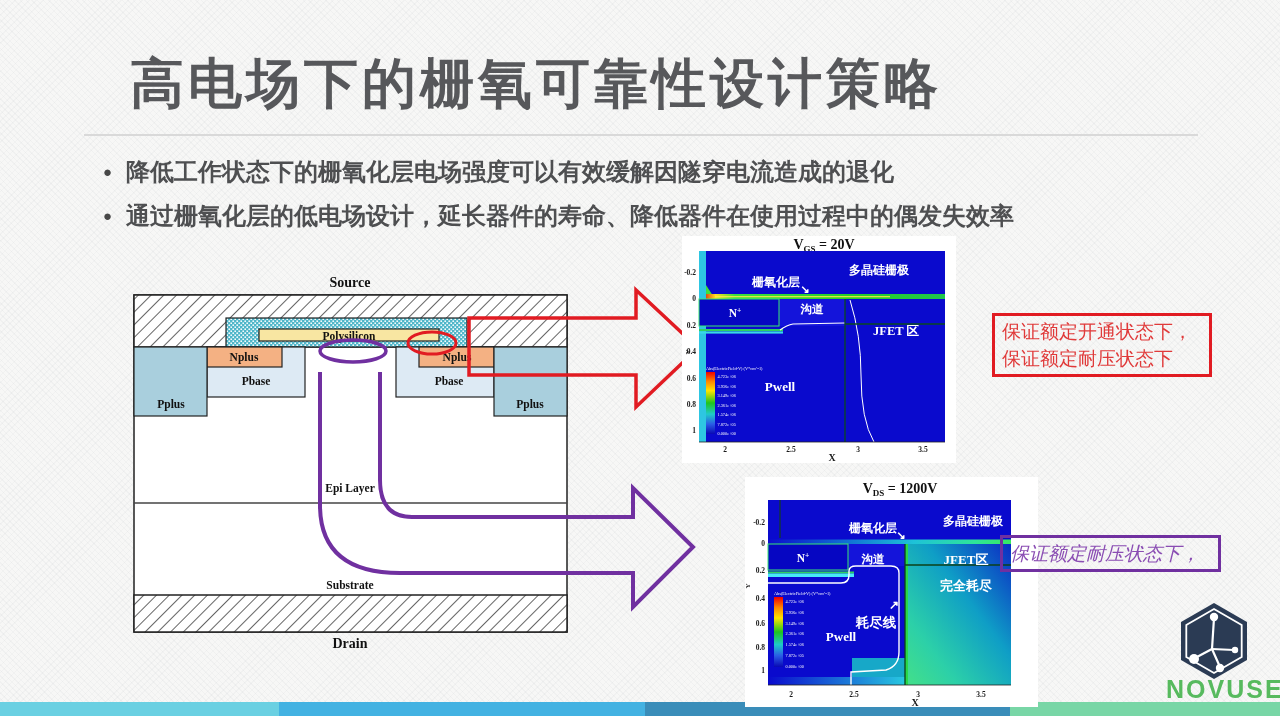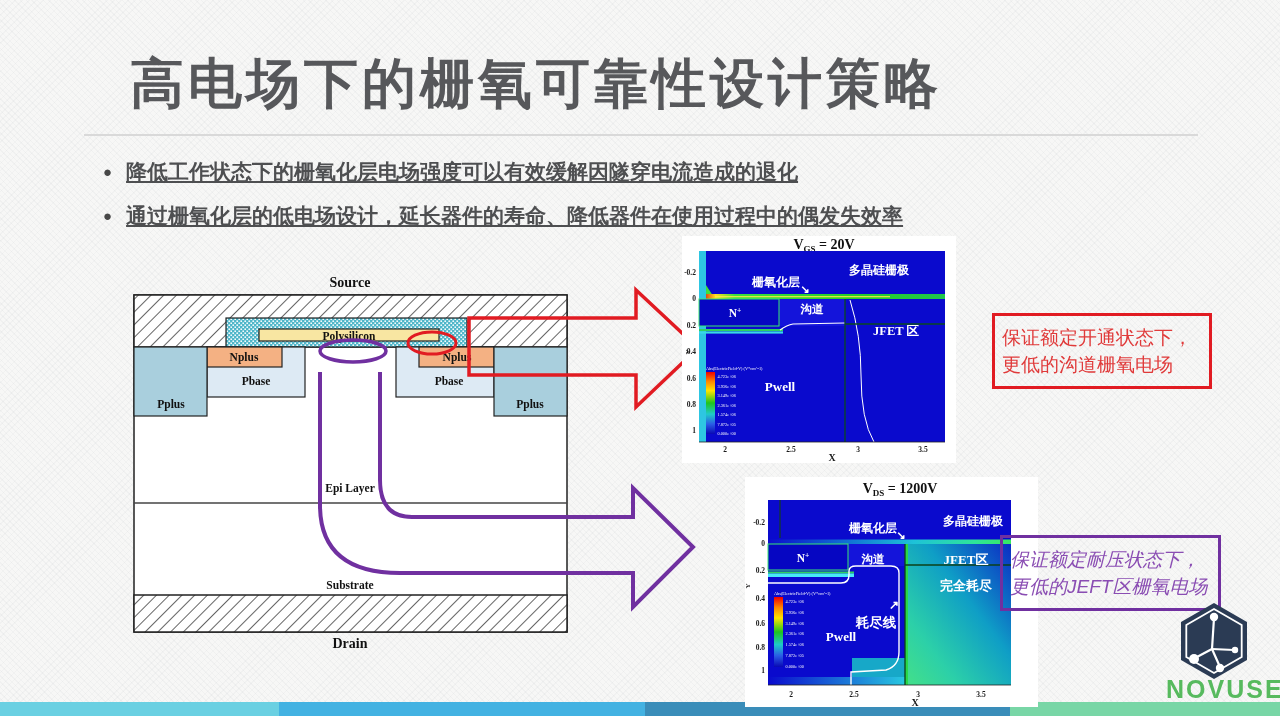--- a/index.html
+++ b/index.html
@@ -12,26 +12,26 @@
       repeating-linear-gradient(-45deg, rgba(130,140,150,0.05) 0 1px, transparent 1px 5px);
   }
   .title{
     position:absolute;left:130px;top:48px;width:1000px;
     font-size:54px;font-weight:bold;color:#57585b;letter-spacing:4px;white-space:nowrap;
   }
   .divider{position:absolute;left:84px;top:134px;width:1114px;height:2px;background:#d9d9d9;}
   .bullets{position:absolute;left:103px;top:158px;}
   .bullet-row{display:flex;align-items:flex-start;margin-bottom:16px;}
   .bullet-marker{color:#474747;font-size:15px;line-height:28px;margin-right:14px;}
-  .bullet-text{font-size:21px;font-weight:bold;color:#4e4f51;line-height:28px;white-space:nowrap;text-decoration:underline;}
+  .bullet-text{font-size:24px;font-weight:bold;color:#4e4f51;line-height:28px;white-space:nowrap;}
   .overlay-svg{position:absolute;left:0;top:0;pointer-events:none;}
   .sim-panel{position:absolute;background:#ffffff;z-index:2;}
   .sim-panel svg{display:block;}
   .callout{
-    position:absolute;z-index:3;padding:8px 7px;font-size:19px;line-height:27px;white-space:nowrap;
+    position:absolute;z-index:3;padding:2px 7px;font-size:19px;line-height:27px;white-space:nowrap;
     background:rgba(255,255,255,0.0);
   }
   .callout.red{left:992px;top:313px;width:200px;border:3px solid #e11b22;color:#e03a3a;}
   .callout.purple{left:1000px;top:535px;width:201px;border:3px solid #7030a0;color:#8a4db3;font-style:italic;}
   .logo{position:absolute;left:1170px;top:596px;z-index:3;}
   .logo-text{
     position:absolute;left:1158px;top:675px;width:112px;text-align:center;z-index:3;
     font-size:25px;font-weight:600;letter-spacing:2px;color:#57ba5e;margin-left:8px;
   }
   .footer{position:absolute;left:0;top:702px;width:1280px;height:18px;display:flex;z-index:1;}
@@ -278,25 +278,24 @@
         <text x="880" y="697" text-anchor="middle">3</text>
         <text x="943" y="697" text-anchor="middle">3.5</text>
         <text x="877" y="705.5" font-size="10" text-anchor="middle">X</text>
         <text x="712" y="586" font-size="7" text-anchor="middle" transform="rotate(-90 712 586)">Y</text>
       </g>
     </svg>
   </div>
 
   <div class="callout red">
     <div>保证额定开通状态下，</div>
-    <div>更低的沟道栅氧电场</div>
+    <div>保证额定耐压状态下</div>
   </div>
   <div class="callout purple">
     <div>保证额定耐压状态下，</div>
-    <div>更低的JEFT区栅氧电场</div>
   </div>
 
   <svg class="logo" width="100" height="100" viewBox="1170 596 100 100">
     <polygon points="1214,603 1247,622 1247,660 1214,679 1181,660 1181,622" fill="#2b3b54"></polygon>
     <polygon points="1214,609 1241.7,625 1241.7,657 1214,673 1186.3,657 1186.3,625" fill="none" stroke="#ffffff" stroke-width="1.8"></polygon>
     <g stroke="#ffffff" stroke-width="2.2" stroke-linecap="round">
       <line x1="1212" y1="649" x2="1214" y2="618"></line>
       <line x1="1212" y1="649" x2="1195" y2="658"></line>
       <line x1="1212" y1="649" x2="1234" y2="650"></line>
       <line x1="1212" y1="649" x2="1220" y2="667"></line>

